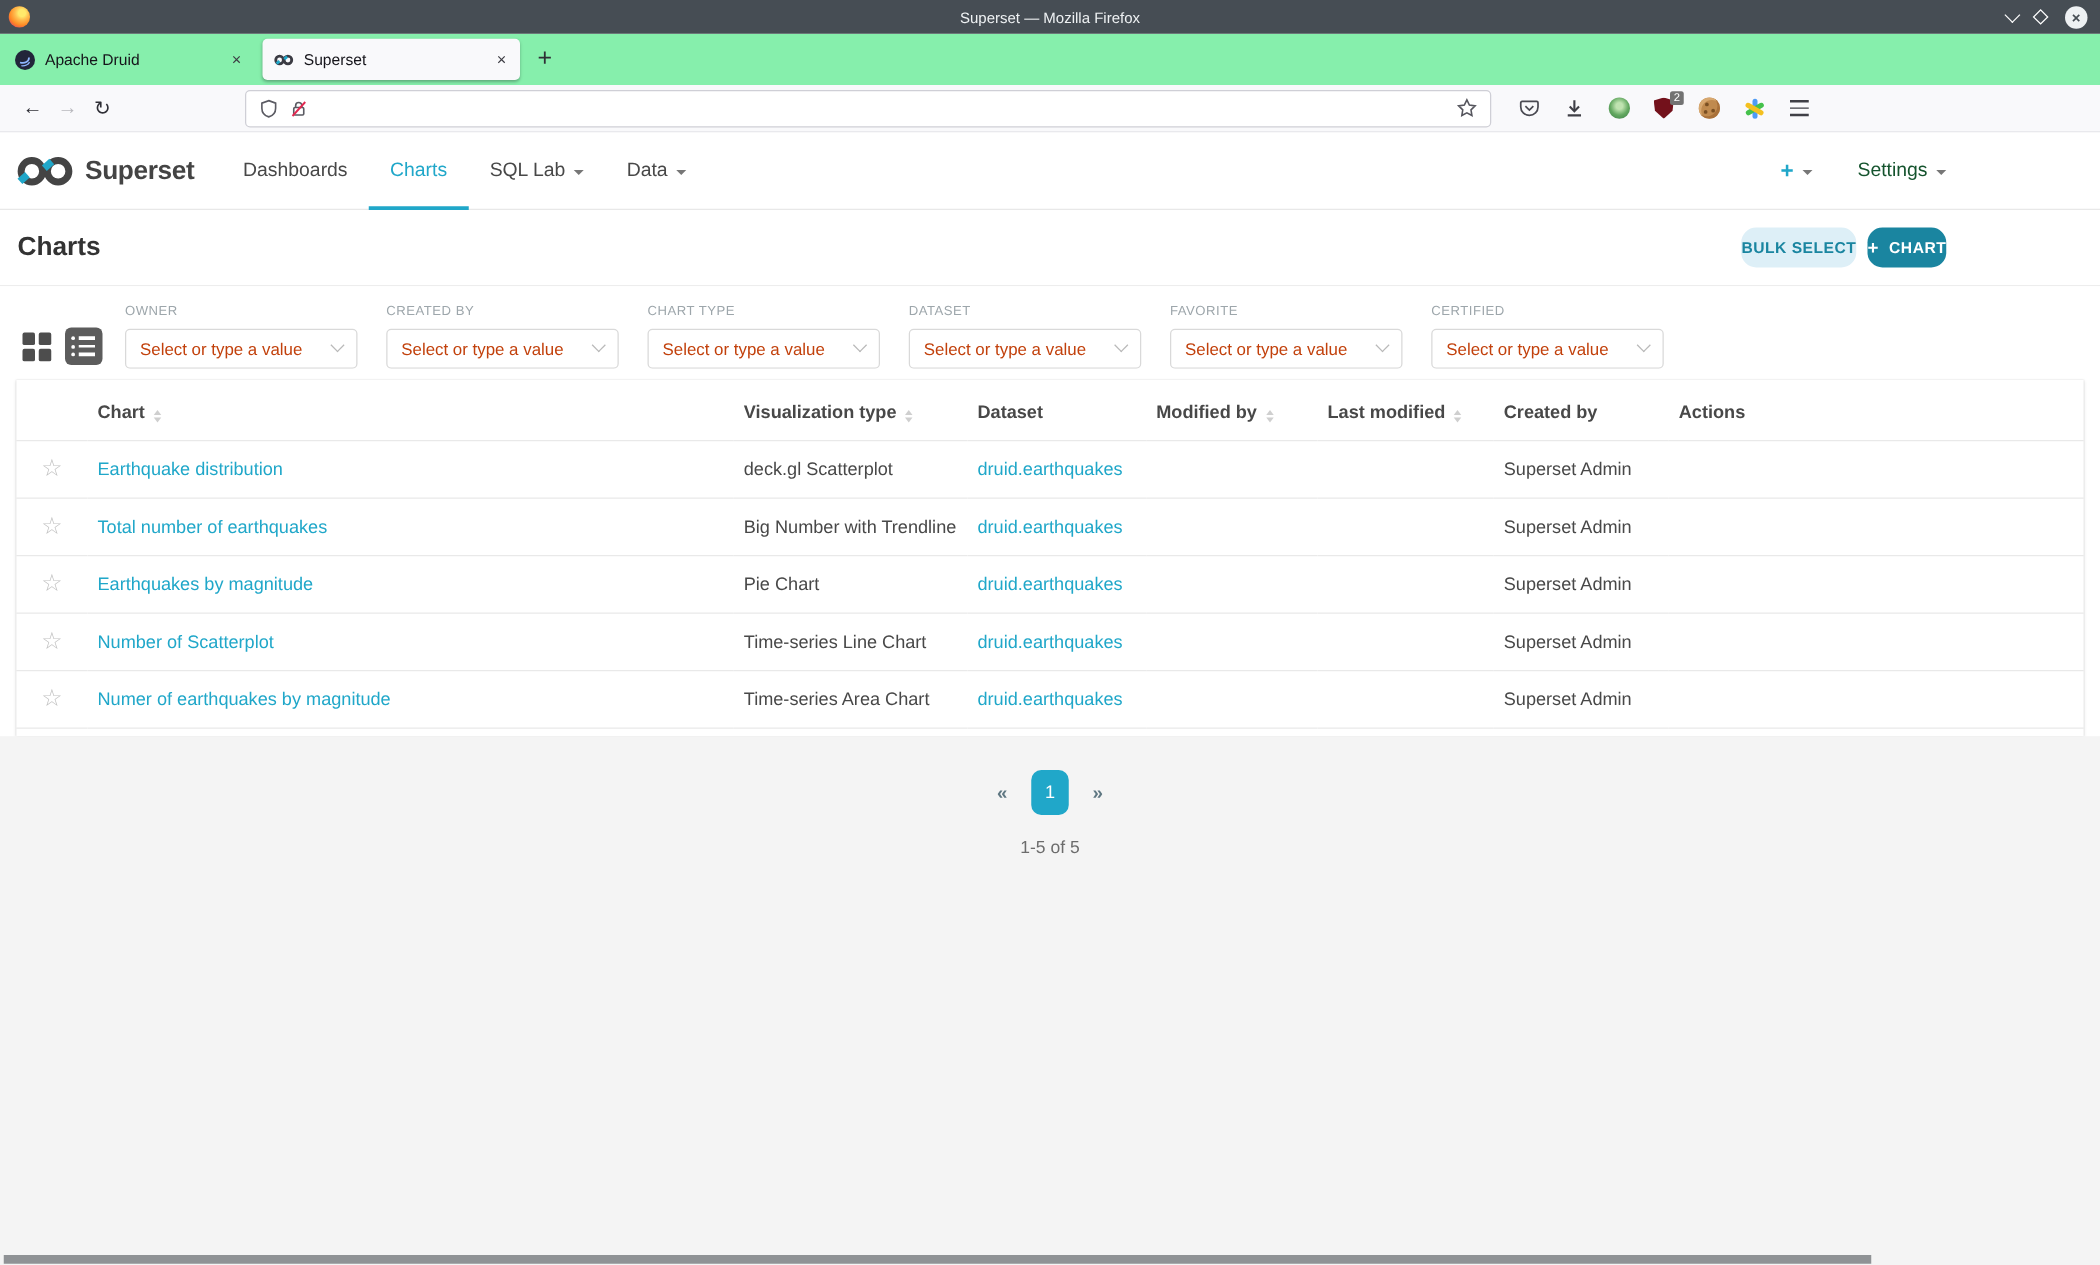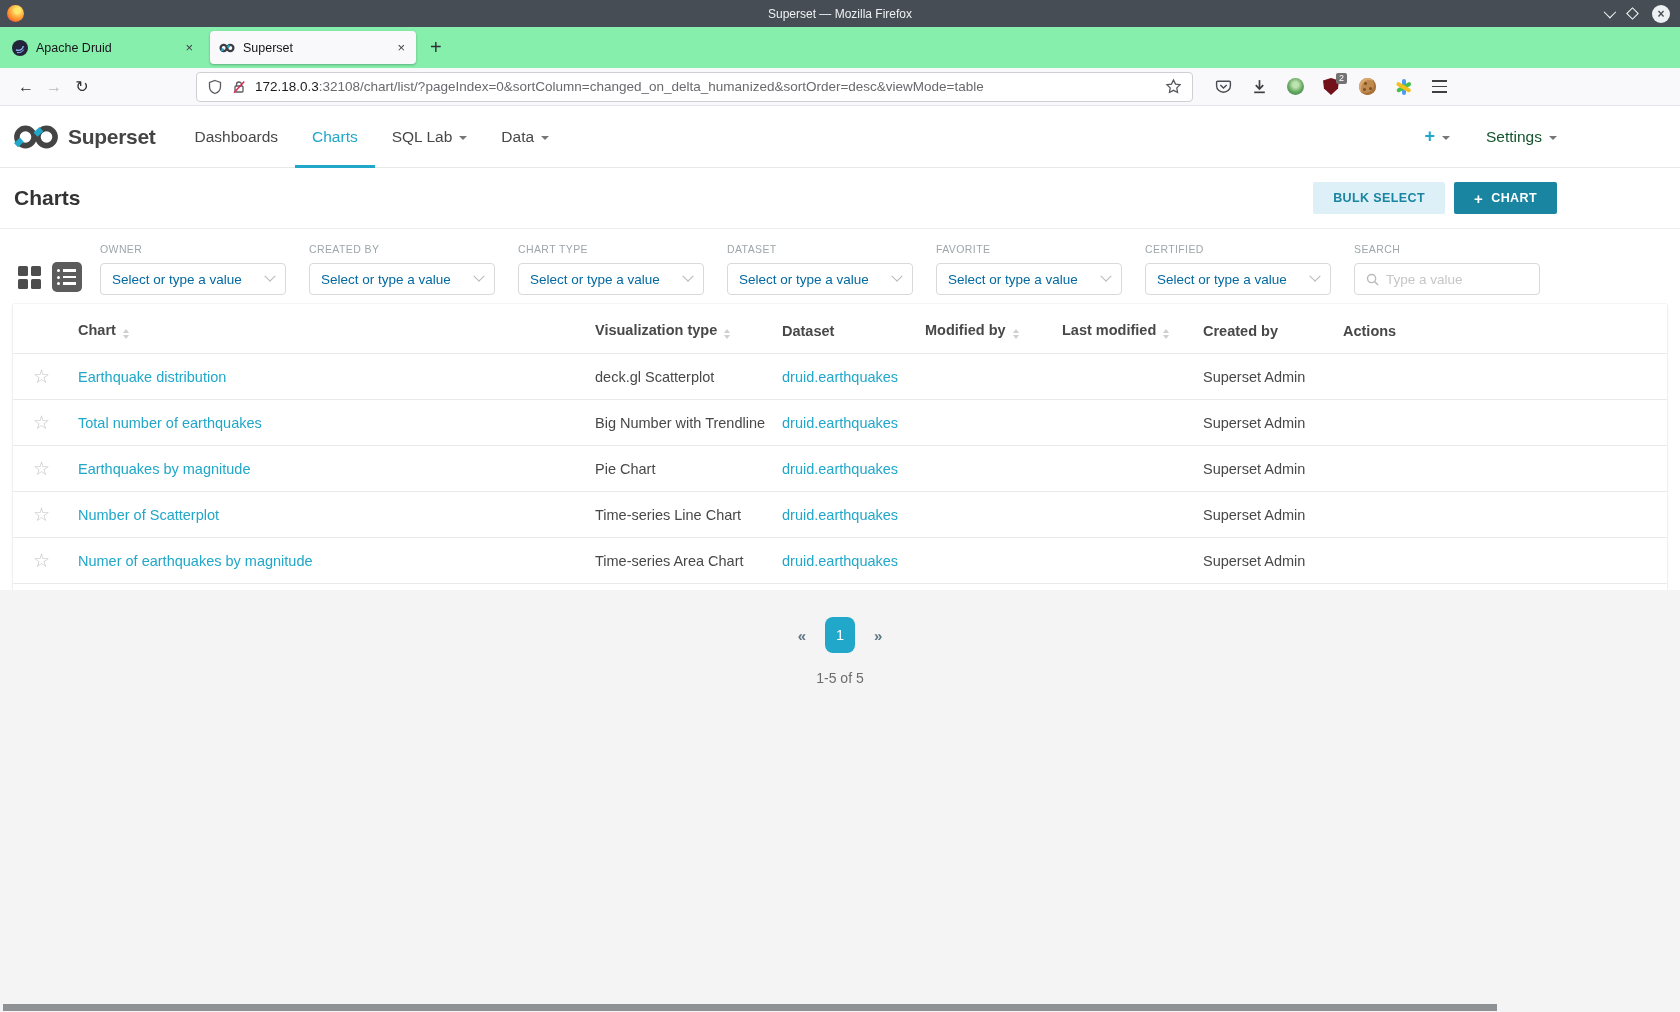--- a/index.html
+++ b/index.html
@@ -64,38 +64,38 @@
   .nav-item.active::after { content:""; position:absolute; left:0; right:0; bottom:-1px; height:3px; background:#20a7c9; }
   .caret { width:0; height:0; border-left:4px solid transparent; border-right:4px solid transparent; border-top:4.5px solid #777; margin-left:7px; margin-top:2px; }
   .ss-nav-right { margin-left:auto; display:flex; align-items:center; gap:36px; padding-right:123px; }
   .plus-link { display:flex; align-items:center; color:#20a7c9; font-size:18px; font-weight:bold; }
   .settings-link { display:flex; align-items:center; font-size:15.5px; color:#14532d; }
 
   
   .submenu { height:61px; display:flex; align-items:center; padding:0 123px 0 14px; border-bottom:1px solid #ededed; background:#fff; flex:none; }
   .page-title { font-size:21px; font-weight:bold; color:#333; }
   .submenu-btns { margin-left:auto; display:flex; gap:9px; }
-  .btn { height:32px; display:flex; align-items:center; border-radius:2px; font-size:12.5px; font-weight:bold; letter-spacing:.4px; padding:0 20px; }
+  .btn { height:32px; display:flex; align-items:center; border-radius:12px; font-size:12.5px; font-weight:bold; letter-spacing:.4px; padding:0 0; }
   .btn-secondary { background:#ddeff7; color:#1a85a0; }
   .btn-primary { background:#1a85a0; color:#fff; }
   .btn-primary .plus { font-size:15px; margin-right:8px; font-weight:bold; }
 
   
   .filters { display:flex; align-items:flex-end; padding:14px 0 0 18px; gap:23px; background:#fff; flex:none; }
   .view-toggles { display:flex; align-items:center; gap:11px; margin-right:-5px; padding-bottom:3px; }
   .grid-ic { display:grid; grid-template-columns:10px 10px; grid-template-rows:10px 10px; gap:3px; }
   .grid-ic i { background:#4d4d4d; border-radius:1.5px; }
   .list-ic { width:30px; height:30px; background:#5c5c5c; border-radius:5px; display:flex; flex-direction:column; justify-content:center; gap:3.5px; padding-left:5px; }
   .list-ic .row { display:flex; align-items:center; gap:3px; }
   .list-ic .dot { width:3px; height:3px; background:#fff; border-radius:50%; }
   .list-ic .bar { width:13px; height:2.5px; background:#fff; }
   .filter { width:186px; display:flex; flex-direction:column; gap:8px; }
   .filter-label { font-size:10.5px; color:#9da6ab; letter-spacing:.4px; }
   .fselect { height:32px; border:1px solid #d9d9d9; border-radius:4px; background:#fff; display:flex; align-items:center; padding:0 11px; }
-  .fselect .ph { font-size:13.5px; color:#0369a1; flex:1; white-space:nowrap; overflow:hidden; }
+  .fselect .ph { font-size:13.5px; color:#c2410c; flex:1; white-space:nowrap; overflow:hidden; }
   .chev { width:8px; height:8px; border-right:1.4px solid #b9b9b9; border-bottom:1.4px solid #b9b9b9; transform:rotate(45deg) translate(-2px,-2px); flex:none; }
   .search-box input { border:none; outline:none; font-size:13.5px; color:#555; width:100%; font-family:inherit; }
   .search-box input::placeholder { color:#c6c6c6; }
   .mag { flex:none; margin-right:7px; display:flex; }
 
   
   .table-section { background:#fff; flex:none; }
   .card { margin:9px 13px 0; background:#fff; box-shadow:0 1px 3px rgba(0,0,0,.10), 0 0 1px rgba(0,0,0,.15); padding-bottom:6px; }
   table { width:100%; border-collapse:collapse; table-layout:fixed; }
   col.c-star{width:57px;} col.c-viz{width:187px;} col.c-ds{width:143px;} col.c-mod{width:137px;} col.c-last{width:141px;} col.c-cre{width:140px;} col.c-act{width:332px;}
@@ -167,21 +167,20 @@
             <path d="M8 1.5l5.5 2v4c0 3.4-2.4 6-5.5 7-3.1-1-5.5-3.6-5.5-7v-4z"></path>
           </svg>
       </span>
       <span class="sep-ic">
         <svg width="16" height="16" viewBox="0 0 16 16">
             <rect x="4" y="7" width="8" height="6" rx="1" fill="none" stroke="#5b5b63" stroke-width="1.3"></rect>
             <path d="M5.5 7V5.5a2.5 2.5 0 0 1 5 0V7" fill="none" stroke="#5b5b63" stroke-width="1.3"></path>
             <line x1="3" y1="13.8" x2="13.2" y2="2.6" stroke="#e22850" stroke-width="1.5"></line>
           </svg>
       </span>
-      <span class="url-text"><b>172.18.0.3</b><span>:32108/chart/list/?pageIndex=0&amp;sortColumn=changed_on_delta_humanized&amp;sortOrder=desc&amp;viewMode=table</span></span>
       <span class="url-star">
         <svg width="17" height="17" viewBox="0 0 16 16" fill="none" stroke="#56565e" stroke-width="1.2">
             <path d="M8 1.8l1.9 3.9 4.3.6-3.1 3 .7 4.3L8 11.6l-3.8 2 .7-4.3-3.1-3 4.3-.6z"></path>
           </svg>
       </span>
     </div>
 
     <div class="toolbar-icons">
       <span class="ti">
         <svg width="17" height="17" viewBox="0 0 16 16" fill="none" stroke="#4a4a52" stroke-width="1.3">
@@ -332,32 +331,20 @@
           <span class="ph">Select or type a value</span>
           <span class="chev"></span>
         </div>
     </div>
     <div class="filter">
       <div class="filter-label">CERTIFIED</div>
       <div class="fselect">
           <span class="ph">Select or type a value</span>
           <span class="chev"></span>
         </div>
-    </div>
-    <div class="filter">
-      <div class="filter-label">SEARCH</div>
-      <div class="fselect search-box">
-        <span class="mag">
-          <svg width="13" height="13" viewBox="0 0 14 14" fill="none" stroke="#b9b9b9" stroke-width="1.5">
-              <circle cx="6" cy="6" r="4.4"></circle>
-              <line x1="9.4" y1="9.4" x2="13" y2="13"></line>
-            </svg>
-        </span>
-        <input placeholder="Type a value" style="">
-      </div>
     </div>
   </div>
 
   <div class="table-section">
     <div class="card">
       <table>
         <colgroup>
             <col class="c-star">
             <col>
             <col class="c-viz">

